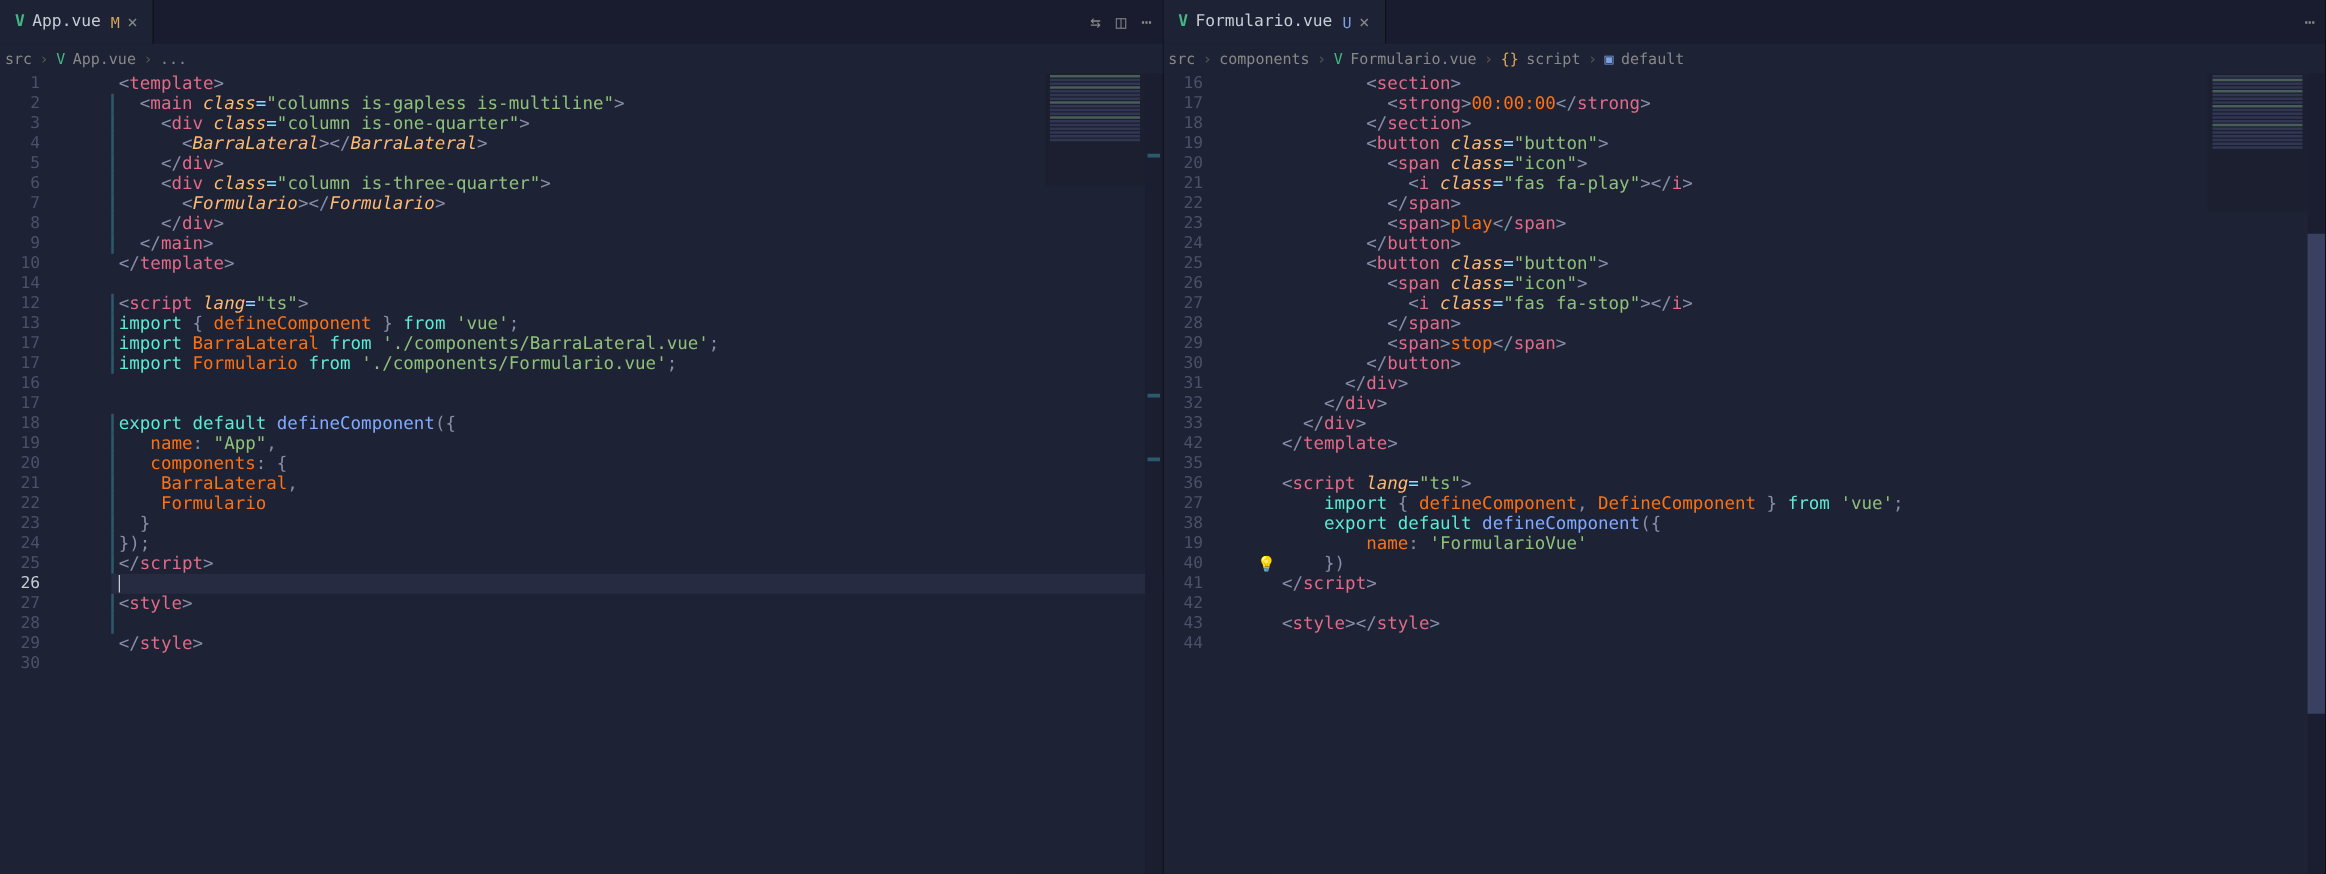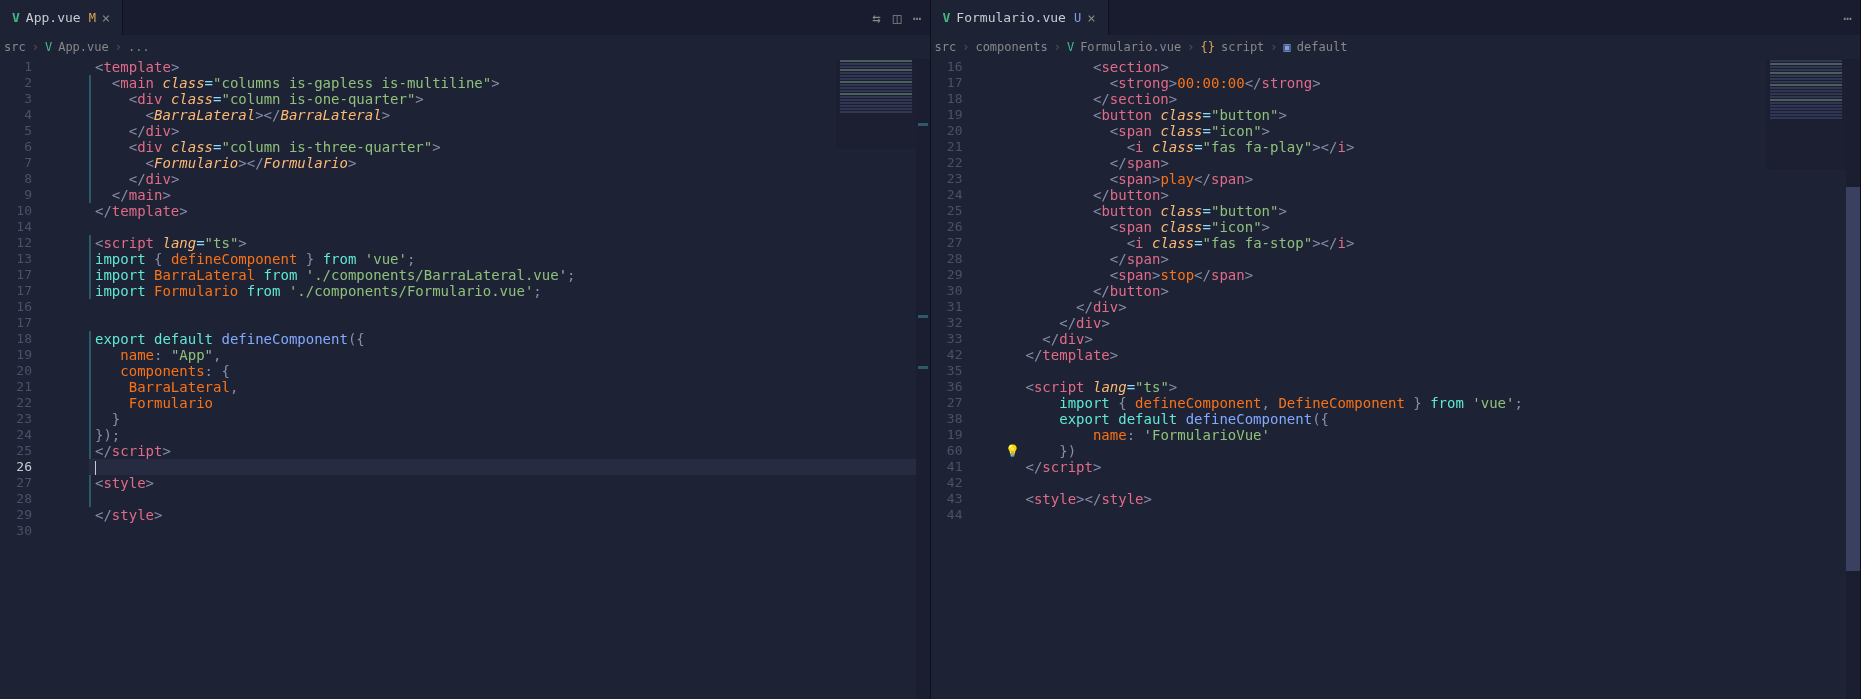--- a/index.html
+++ b/index.html
@@ -257,21 +257,21 @@
         <div class="ln">30</div>
         <div class="ln">31</div>
         <div class="ln">32</div>
         <div class="ln">33</div>
         <div class="ln">42</div>
         <div class="ln">35</div>
         <div class="ln">36</div>
         <div class="ln">27</div>
         <div class="ln">38</div>
         <div class="ln">19</div>
-        <div class="ln">60</div>
+        <div class="ln">40</div>
         <div class="ln">41</div>
         <div class="ln">42</div>
         <div class="ln">43</div>
         <div class="ln">44</div>
       </div>
     <div class="code-area" id="code-right"><div class="code-line">        <span class="pun">&lt;</span><span class="tag">section</span><span class="pun">&gt;</span></div><div class="code-line">          <span class="pun">&lt;</span><span class="tag">strong</span><span class="pun">&gt;</span><span class="id">00:00:00</span><span class="pun">&lt;/</span><span class="tag">strong</span><span class="pun">&gt;</span></div><div class="code-line">        <span class="pun">&lt;/</span><span class="tag">section</span><span class="pun">&gt;</span></div><div class="code-line">        <span class="pun">&lt;</span><span class="tag">button</span> <span class="attr">class</span><span class="op">=</span><span class="str">"button"</span><span class="pun">&gt;</span></div><div class="code-line">          <span class="pun">&lt;</span><span class="tag">span</span> <span class="attr">class</span><span class="op">=</span><span class="str">"icon"</span><span class="pun">&gt;</span></div><div class="code-line">            <span class="pun">&lt;</span><span class="tag">i</span> <span class="attr">class</span><span class="op">=</span><span class="str">"fas fa-play"</span><span class="pun">&gt;&lt;/</span><span class="tag">i</span><span class="pun">&gt;</span></div><div class="code-line">          <span class="pun">&lt;/</span><span class="tag">span</span><span class="pun">&gt;</span></div><div class="code-line">          <span class="pun">&lt;</span><span class="tag">span</span><span class="pun">&gt;</span><span class="id">play</span><span class="pun">&lt;/</span><span class="tag">span</span><span class="pun">&gt;</span></div><div class="code-line">        <span class="pun">&lt;/</span><span class="tag">button</span><span class="pun">&gt;</span></div><div class="code-line">        <span class="pun">&lt;</span><span class="tag">button</span> <span class="attr">class</span><span class="op">=</span><span class="str">"button"</span><span class="pun">&gt;</span></div><div class="code-line">          <span class="pun">&lt;</span><span class="tag">span</span> <span class="attr">class</span><span class="op">=</span><span class="str">"icon"</span><span class="pun">&gt;</span></div><div class="code-line">            <span class="pun">&lt;</span><span class="tag">i</span> <span class="attr">class</span><span class="op">=</span><span class="str">"fas fa-stop"</span><span class="pun">&gt;&lt;/</span><span class="tag">i</span><span class="pun">&gt;</span></div><div class="code-line">          <span class="pun">&lt;/</span><span class="tag">span</span><span class="pun">&gt;</span></div><div class="code-line">          <span class="pun">&lt;</span><span class="tag">span</span><span class="pun">&gt;</span><span class="id">stop</span><span class="pun">&lt;/</span><span class="tag">span</span><span class="pun">&gt;</span></div><div class="code-line">        <span class="pun">&lt;/</span><span class="tag">button</span><span class="pun">&gt;</span></div><div class="code-line">      <span class="pun">&lt;/</span><span class="tag">div</span><span class="pun">&gt;</span></div><div class="code-line">    <span class="pun">&lt;/</span><span class="tag">div</span><span class="pun">&gt;</span></div><div class="code-line">  <span class="pun">&lt;/</span><span class="tag">div</span><span class="pun">&gt;</span></div><div class="code-line"><span class="pun">&lt;/</span><span class="tag">template</span><span class="pun">&gt;</span></div><div class="code-line"></div><div class="code-line"><span class="pun">&lt;</span><span class="tag">script</span> <span class="attr">lang</span><span class="op">=</span><span class="str">"ts"</span><span class="pun">&gt;</span></div><div class="code-line">    <span class="kw">import</span> <span class="pun">{</span> <span class="id">defineComponent</span><span class="pun">,</span> <span class="id">DefineComponent</span> <span class="pun">}</span> <span class="kw">from</span> <span class="str">'vue'</span><span class="pun">;</span></div><div class="code-line">    <span class="kw">export</span> <span class="kw">default</span> <span class="fn">defineComponent</span><span class="pun">({</span></div><div class="code-line">        <span class="id">name</span><span class="pun">:</span> <span class="str">'FormularioVue'</span></div><div class="code-line"><span class="lightbulb">💡</span>    <span class="pun">})</span></div><div class="code-line"><span class="pun">&lt;/</span><span class="tag">script</span><span class="pun">&gt;</span></div><div class="code-line"></div><div class="code-line"><span class="pun">&lt;</span><span class="tag">style</span><span class="pun">&gt;&lt;/</span><span class="tag">style</span><span class="pun">&gt;</span></div><div class="code-line"></div></div>
     <div class="minimap" style="height:110px">
       <div class="minimap-lines">
         <div></div>
           <div class="hl"></div>

